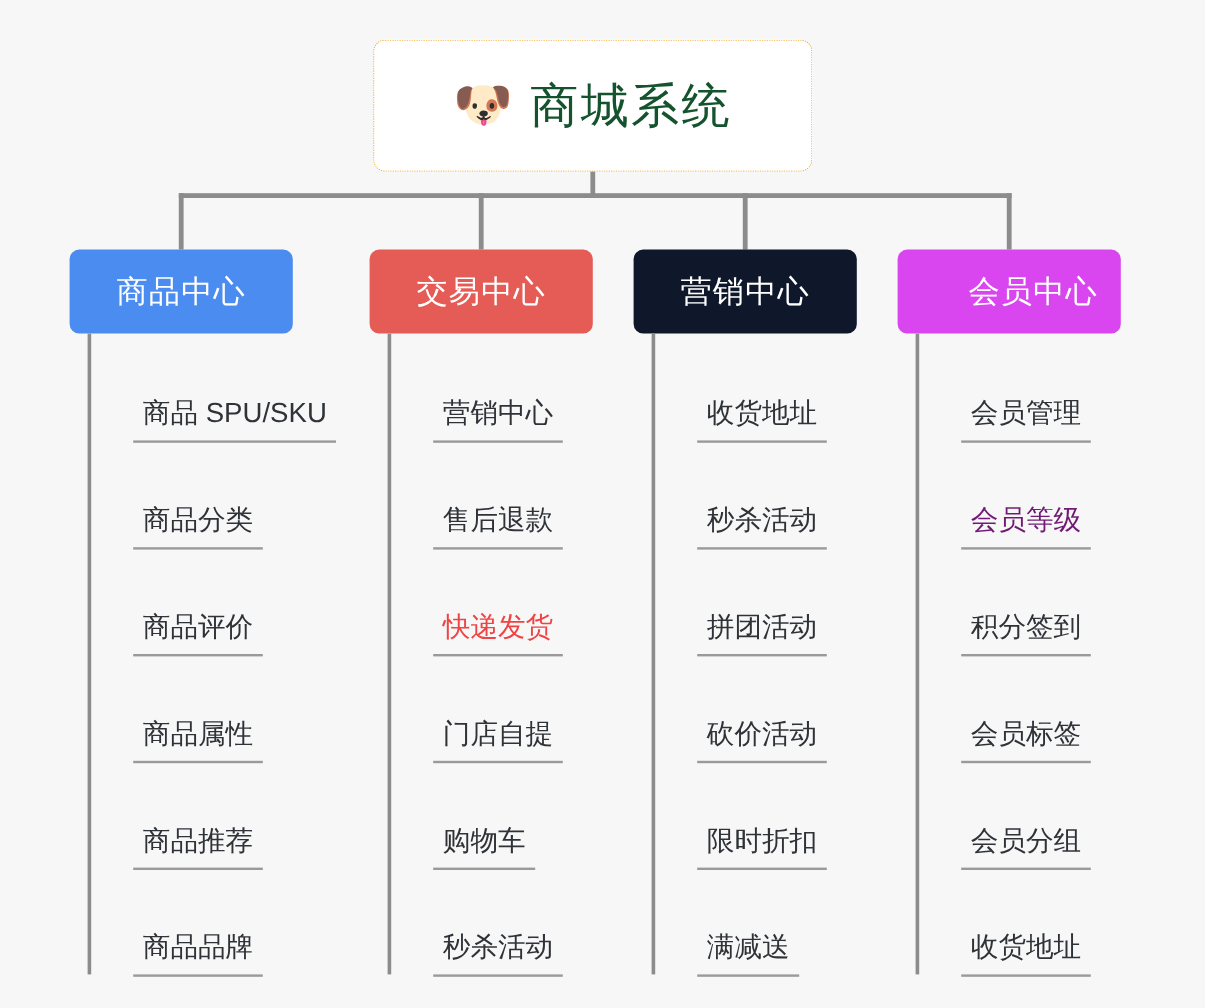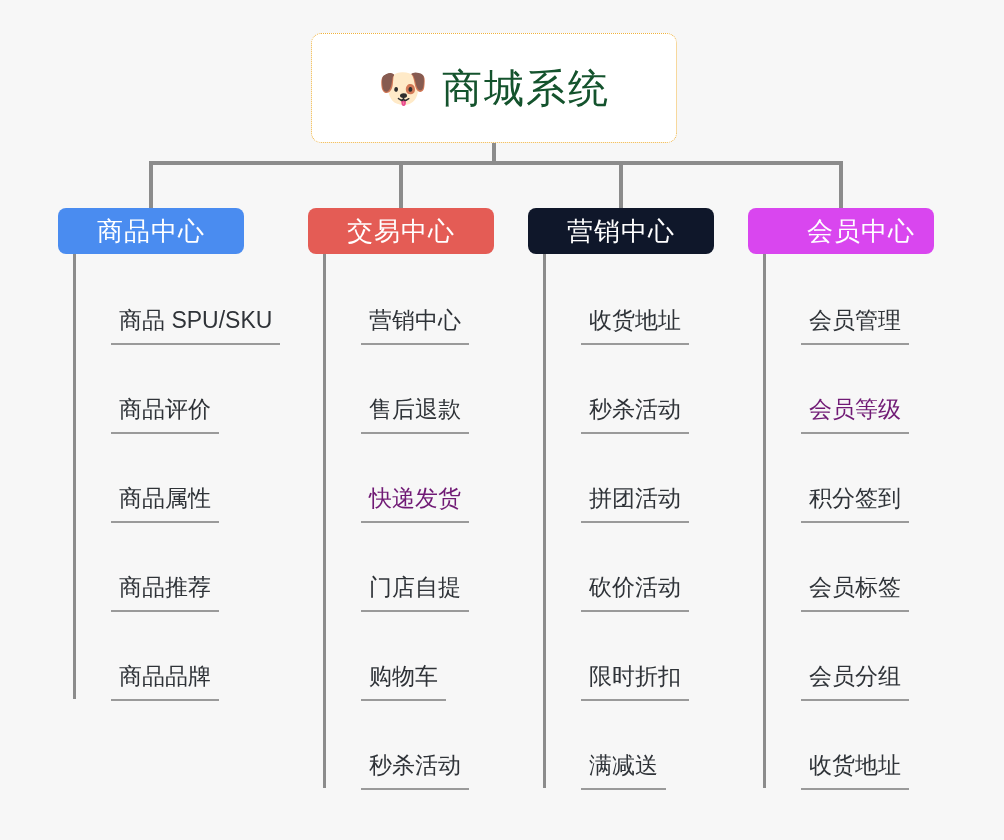--- a/index.html
+++ b/index.html
@@ -72,21 +72,21 @@
   }
 
   
   .column {
     position: absolute;
     top: 208px;
   }
   .cat-header {
     box-sizing: border-box;
     width: 186px;
-    height: 46px;
+    height: 70px;
     border-radius: 8px;
     display: flex;
     align-items: center;
     justify-content: center;
     color: #ffffff;
     font-size: 26px;
     letter-spacing: 1px;
     white-space: nowrap;
   }
 
@@ -133,20 +133,23 @@
 
   <div class="column" style="left:58px;">
     <div class="cat-header" style="background: rgb(74, 140, 240);">
       <span>商品中心</span>
     </div>
     <div class="branch" style="border-left-color: rgb(140, 140, 140);">
       <div class="leaf">
           <span class="leaf-label" style="color: rgb(47, 51, 56); border-bottom-color: rgb(154, 154, 154);">商品 SPU/SKU</span>
         </div>
       <div class="leaf">
+          <span class="leaf-label" style="color: rgb(47, 51, 56); border-bottom-color: rgb(154, 154, 154);">商品分类</span>
+        </div>
+      <div class="leaf">
           <span class="leaf-label" style="color: rgb(47, 51, 56); border-bottom-color: rgb(154, 154, 154);">商品评价</span>
         </div>
       <div class="leaf">
           <span class="leaf-label" style="color: rgb(47, 51, 56); border-bottom-color: rgb(154, 154, 154);">商品属性</span>
         </div>
       <div class="leaf">
           <span class="leaf-label" style="color: rgb(47, 51, 56); border-bottom-color: rgb(154, 154, 154);">商品推荐</span>
         </div>
       <div class="leaf">
           <span class="leaf-label" style="color: rgb(47, 51, 56); border-bottom-color: rgb(154, 154, 154); margin-top: 29px;">商品品牌</span>
@@ -159,21 +162,21 @@
       <span>交易中心</span>
     </div>
     <div class="branch" style="border-left-color: rgb(140, 140, 140);">
       <div class="leaf">
           <span class="leaf-label" style="color: rgb(47, 51, 56); border-bottom-color: rgb(154, 154, 154);">营销中心</span>
         </div>
       <div class="leaf">
           <span class="leaf-label" style="color: rgb(47, 51, 56); border-bottom-color: rgb(154, 154, 154);">售后退款</span>
         </div>
       <div class="leaf">
-          <span class="leaf-label" style="color: #701a75; border-bottom-color: rgb(154, 154, 154); margin-top: 24px;">快递发货</span>
+          <span class="leaf-label" style="color: #ef4444; border-bottom-color: rgb(154, 154, 154); margin-top: 24px;">快递发货</span>
         </div>
       <div class="leaf">
           <span class="leaf-label" style="color: rgb(47, 51, 56); border-bottom-color: rgb(154, 154, 154);">门店自提</span>
         </div>
       <div class="leaf">
           <span class="leaf-label" style="color: rgb(47, 51, 56); border-bottom-color: rgb(154, 154, 154);">购物车</span>
         </div>
       <div class="leaf">
           <span class="leaf-label" style="color: rgb(47, 51, 56); border-bottom-color: rgb(154, 154, 154);">秒杀活动</span>
         </div>

